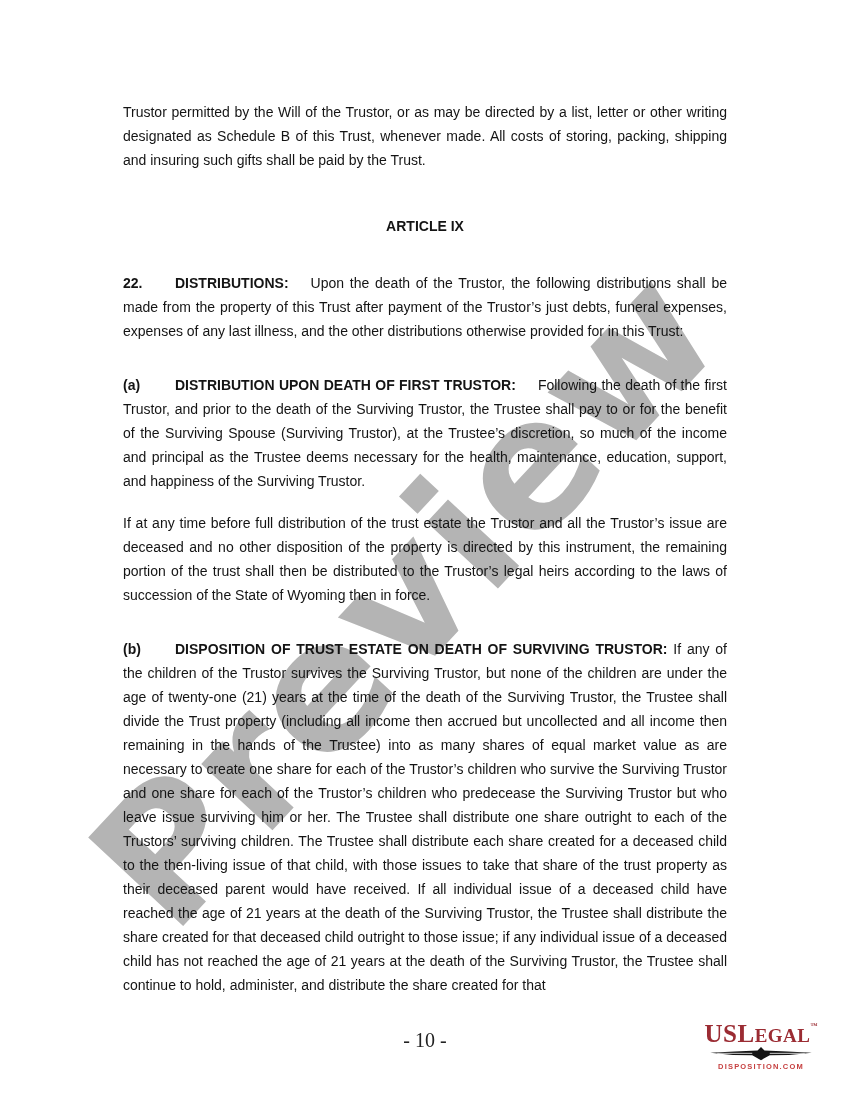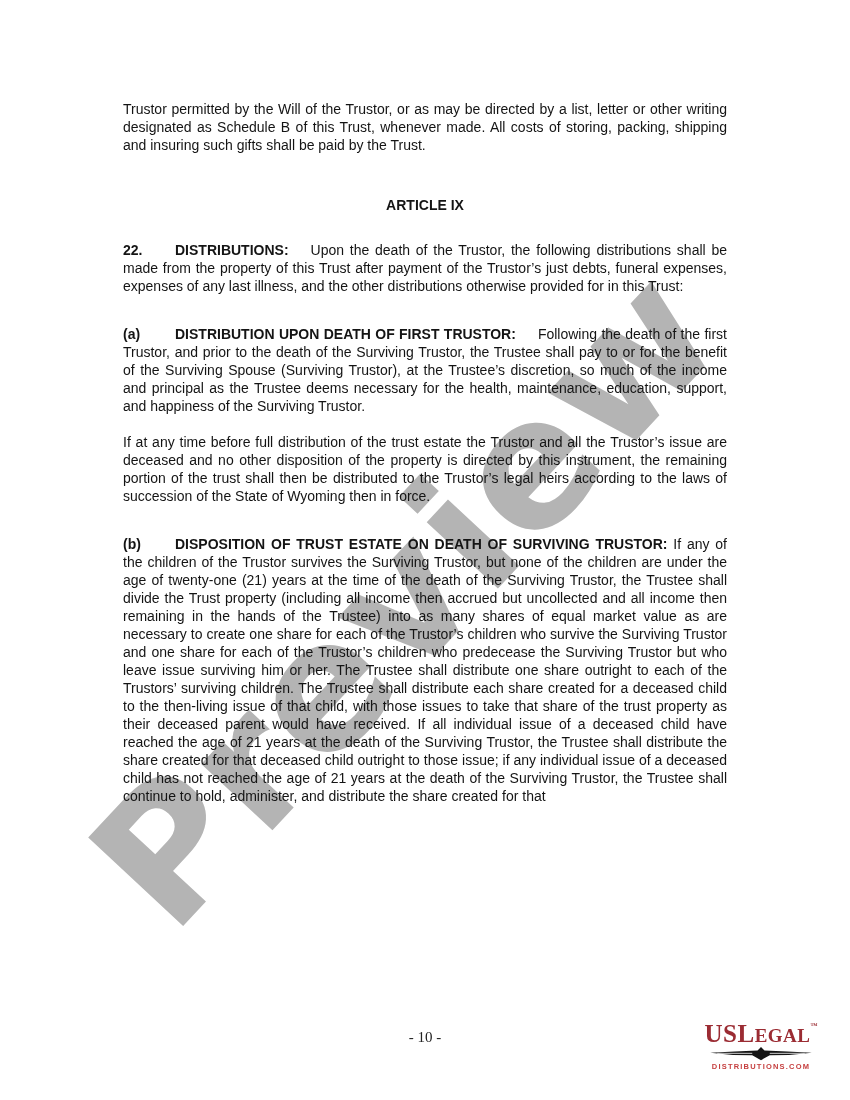--- a/index.html
+++ b/index.html
@@ -31,47 +31,47 @@
     white-space: nowrap;
     user-select: none;
   }
   .content {
     position: absolute;
     left: 123px;
     top: 100px;
     width: 604px;
     z-index: 2;
     font-size: 14px;
-    line-height: 18px;
+    line-height: 24px;
     color: #141414;
     text-align: justify;
   }
   .content p { margin: 0 0 18px 0; }
   .article-heading {
     text-align: center;
     font-weight: bold;
-    margin: 42px 0 15px 0;
+    margin: 42px 0 21px 0;
   }
   .par-label {
     display: inline-block;
     width: 52px;
     font-weight: bold;
     margin-top: 12px;
   }
   .par-heading { font-weight: bold; margin-top: 24px; }
   .h-gap { display: inline-block; width: 22px; }
   .footer-pagenum {
     position: absolute;
     left: 123px;
     top: 1029px;
     width: 604px;
     text-align: center;
     z-index: 2;
     font-family: "Liberation Serif", serif;
-    font-size: 15px;
+    font-size: 20px;
     color: #222;
   }
   .logo {
     position: absolute;
     left: 701px;
     top: 1021px;
     width: 120px;
     text-align: center;
     z-index: 2;
     line-height: 1;
@@ -128,16 +128,16 @@
 
   <div class="footer-pagenum">- 10 -</div>
 
   <div class="logo">
     <div class="logo-brand"><span>USL</span><span class="brand-rest">EGAL</span><span class="tm">™</span></div>
     <svg class="logo-eagle" viewBox="0 0 120 16" xmlns="http://www.w3.org/2000/svg">
       <path d="M60 0 L64 4 L90 5 L118 6.5 L92 9 L70 9.5 L60 15 L50 9.5 L28 9 L2 6.5 L30 5 L56 4 Z" fill="#141414"></path>
       <rect x="10" y="6.7" width="40" height="0.9" fill="#ffffff"></rect>
       <rect x="70" y="6.7" width="40" height="0.9" fill="#ffffff"></rect>
     </svg>
-    <div class="logo-site">DISTRIBUTIONS.COM</div>
+    <div class="logo-site">DISPOSITION.COM</div>
   </div>
 
 </div>
 
 </body></html>

